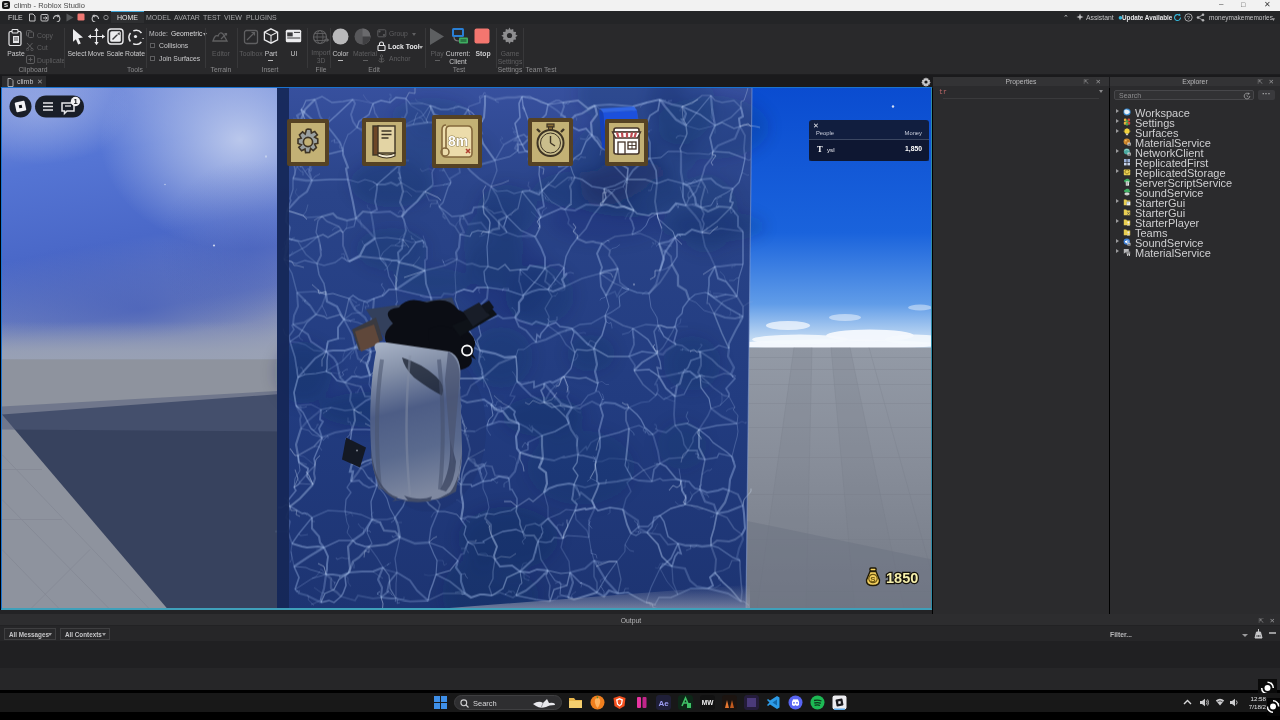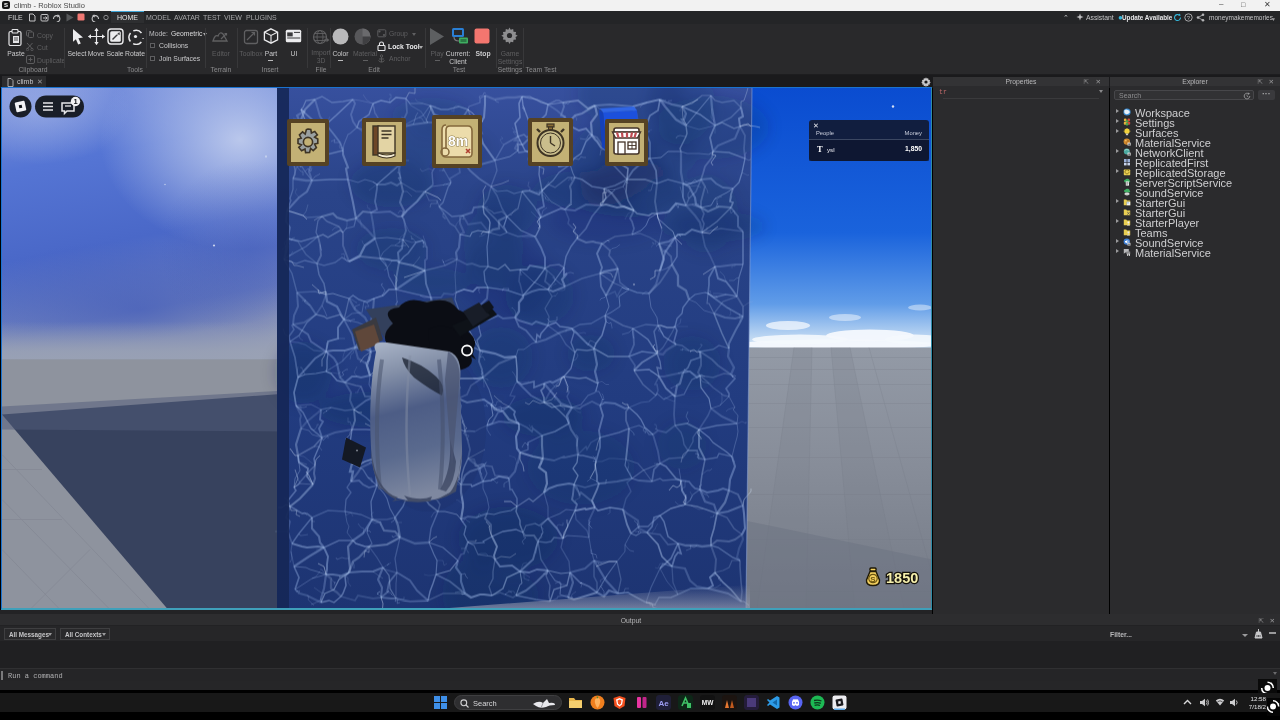--- a/index.html
+++ b/index.html
@@ -1913,25 +1913,20 @@
   <div class="combo" style="left:4px; top:14px; width:52px;">All Messages<span style="position:absolute; right:3px; top:4px; width:0; height:0; border-top:3px solid #9a9a9c; border-left:2.5px solid transparent; border-right:2.5px solid transparent;"></span></div>
   <div class="combo" style="left:60px; top:14px; width:50px;">All Contexts<span style="position:absolute; right:3px; top:4px; width:0; height:0; border-top:3px solid #9a9a9c; border-left:2.5px solid transparent; border-right:2.5px solid transparent;"></span></div>
   <div class="abs" style="left:1110px; top:17px; color:#b9b9bb; font-size:6.8px; font-weight:bold;">Filter...</div>
   <div class="abs" style="left:1242px; top:20px; width:0; height:0; border-top:3.5px solid #9a9a9c; border-left:3px solid transparent; border-right:3px solid transparent;"></div>
   <svg class="abs" style="left:1253px; top:14px;" width="11" height="12">
       <path d="M5.5 1 v3 M3.5 4 h4 l1.5 6 h-7 z" fill="#c8c8ca" stroke="#c8c8ca" stroke-width="1"></path>
       <path d="M4 7 v2 M5.5 7 v2 M7 7 v2" stroke="#2d2d2f" stroke-width="0.7"></path>
     </svg>
   <div class="abs" style="left:1269px; top:18px; width:7px; height:1.5px; background:#9a9a9c;"></div>
   <div class="abs" style="left:0; top:27px; width:1280px; height:27px; background:#202022;"></div>
-  <div class="abs" style="left:0; top:54px; width:1280px; height:13px; background:#252527; border-top:1px solid #303032;">
-    <div class="abs" style="left:1px; top:2px; width:1.5px; height:9px; background:#7a7a7c;"></div>
-    <div class="abs" style="left:8px; top:2.5px; color:#b0b0b2; font-size:7px; font-family:'Liberation Mono',monospace;">Run a command</div>
-    <div class="abs" style="right:3px; top:3px; width:0; height:0; border-top:3px solid #6a6a6c; border-left:2.5px solid transparent; border-right:2.5px solid transparent;"></div>
-  </div>
 </div>
 
 <div class="abs" style="left:1258px; top:679px; width:19px; height:18px; background:#0a0a0a;">
   <svg width="19" height="18">
       <circle cx="9.5" cy="9" r="3" fill="#fff"></circle>
       <path d="M9.5 3.2 a5.8 5.8 0 0 1 5.8 5.8" stroke="#fff" stroke-width="1.6" fill="none"></path>
       <path d="M9.5 14.8 a5.8 5.8 0 0 1 -5.8 -5.8" stroke="#fff" stroke-width="1.6" fill="none"></path>
     </svg>
 </div>
 

